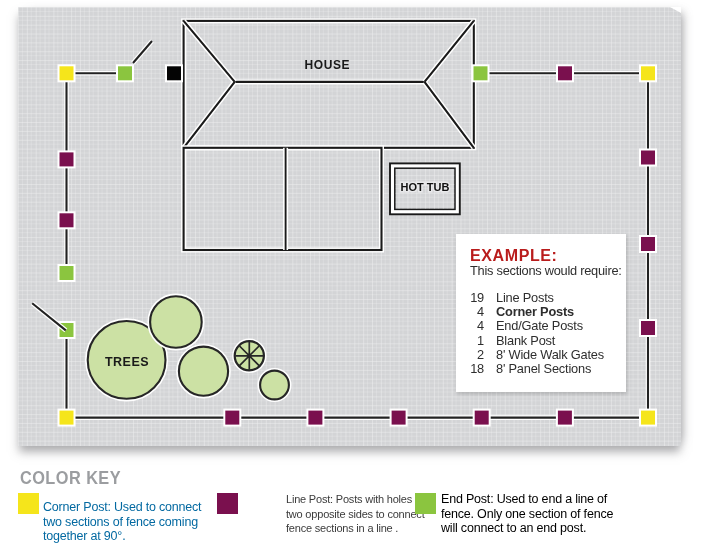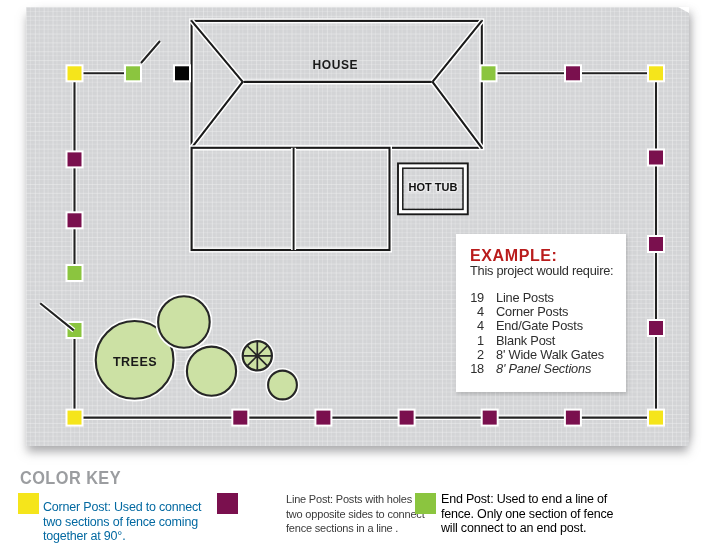--- a/index.html
+++ b/index.html
@@ -2,21 +2,21 @@
 <html><head>
 <meta charset="utf-8">
 <style>
   html,body{margin:0;padding:0;}
   body{width:706px;height:555px;background:#ffffff;font-family:"Liberation Sans",sans-serif;position:relative;overflow:hidden;}
   .abs{position:absolute;}
 </style>
 </head>
 <body>
 
-<div class="abs" id="plan" style="left:26px;top:7px;width:663px;height:439px;background:#d3d4d6;box-shadow:0 7px 9px -1px rgba(95,95,100,.5), 7px 0 9px -5px rgba(125,125,130,.4);">
+<div class="abs" id="plan" style="left:18px;top:7px;width:663px;height:439px;background:#d3d4d6;box-shadow:0 7px 9px -1px rgba(95,95,100,.5), 7px 0 9px -5px rgba(125,125,130,.4);">
 <svg width="663" height="439" viewBox="0 0 663 439" xmlns="http://www.w3.org/2000/svg" style="display:block">
   <defs>
     <pattern id="grid" width="8.85" height="8.85" patternUnits="userSpaceOnUse">
       <path d="M4.425 0V8.85 M0 4.425H8.85" fill="none" stroke="rgba(255,255,255,0.22)" stroke-width="0.8"></path>
       <path d="M8.85 0H0V8.85" fill="none" stroke="rgba(255,255,255,0.6)" stroke-width="1"></path>
     </pattern>
   </defs>
 
   <rect x="0" y="0" width="663" height="439" fill="#d3d4d6"></rect>
   <rect x="0" y="0" width="663" height="439" fill="url(#grid)"></rect>
@@ -166,48 +166,48 @@
   </g>
 </svg>
 
   <div class="abs" style="right:0;top:0;width:0;height:0;border-top:6px solid #ffffff;border-left:11px solid transparent;"></div>
 </div>
 
 <div class="abs" style="left:456px;top:234px;width:170px;height:158px;background:#ffffff;box-shadow:1px 2px 4px rgba(0,0,0,0.18);">
 
   <div class="abs" style="left:14px;top:12.5px;font-size:16px;font-weight:bold;color:#b91c1c;letter-spacing:0.6px;">EXAMPLE:</div>
 
-  <div class="abs" style="left:14px;top:29px;font-size:12.8px;color:#2e2e2e;letter-spacing:-0.25px;">This project would require:</div>
+  <div class="abs" style="left:14px;top:29px;font-size:12.8px;color:#2e2e2e;letter-spacing:-0.25px;">This sections would require:</div>
 
   <div class="abs" style="left:0;top:56.5px;font-size:12.8px;color:#2e2e2e;line-height:14.3px;">
     <table style="border-collapse:collapse;font-size:12.8px;color:#2e2e2e;line-height:14.35px;letter-spacing:-0.2px;">
       <tbody>
           <tr>
             <td style="width:28px;text-align:right;padding:0;">19</td>
             <td style="padding:0 0 0 12px;">Line Posts</td>
           </tr>
       <tr>
             <td style="text-align:right;padding:0;">4</td>
-            <td style="padding:0 0 0 12px;">Corner Posts</td>
+            <td style="padding:0 0 0 12px;font-weight:bold;">Corner Posts</td>
           </tr>
       <tr>
             <td style="text-align:right;padding:0;">4</td>
             <td style="padding:0 0 0 12px;">End/Gate Posts</td>
           </tr>
       <tr>
             <td style="text-align:right;padding:0;">1</td>
             <td style="padding:0 0 0 12px;">Blank Post</td>
           </tr>
       <tr>
             <td style="text-align:right;padding:0;">2</td>
             <td style="padding:0 0 0 12px;">8' Wide Walk Gates</td>
           </tr>
       <tr>
             <td style="text-align:right;padding:0;">18</td>
-            <td style="padding:0 0 0 12px;font-style:italic;">8' Panel Sections</td>
+            <td style="padding:0 0 0 12px;">8' Panel Sections</td>
           </tr>
     </tbody>
       </table>
   </div>
 </div>
 
 <div class="abs" style="left:20px;top:468px;font-size:18px;font-weight:bold;color:#9b9da0;letter-spacing:0.5px;transform:scaleX(0.906);transform-origin:0 0;">COLOR KEY</div>
 
 <div class="abs" style="left:17.5px;top:493px;width:21px;height:21px;background:#f5e51b;"></div>
 

